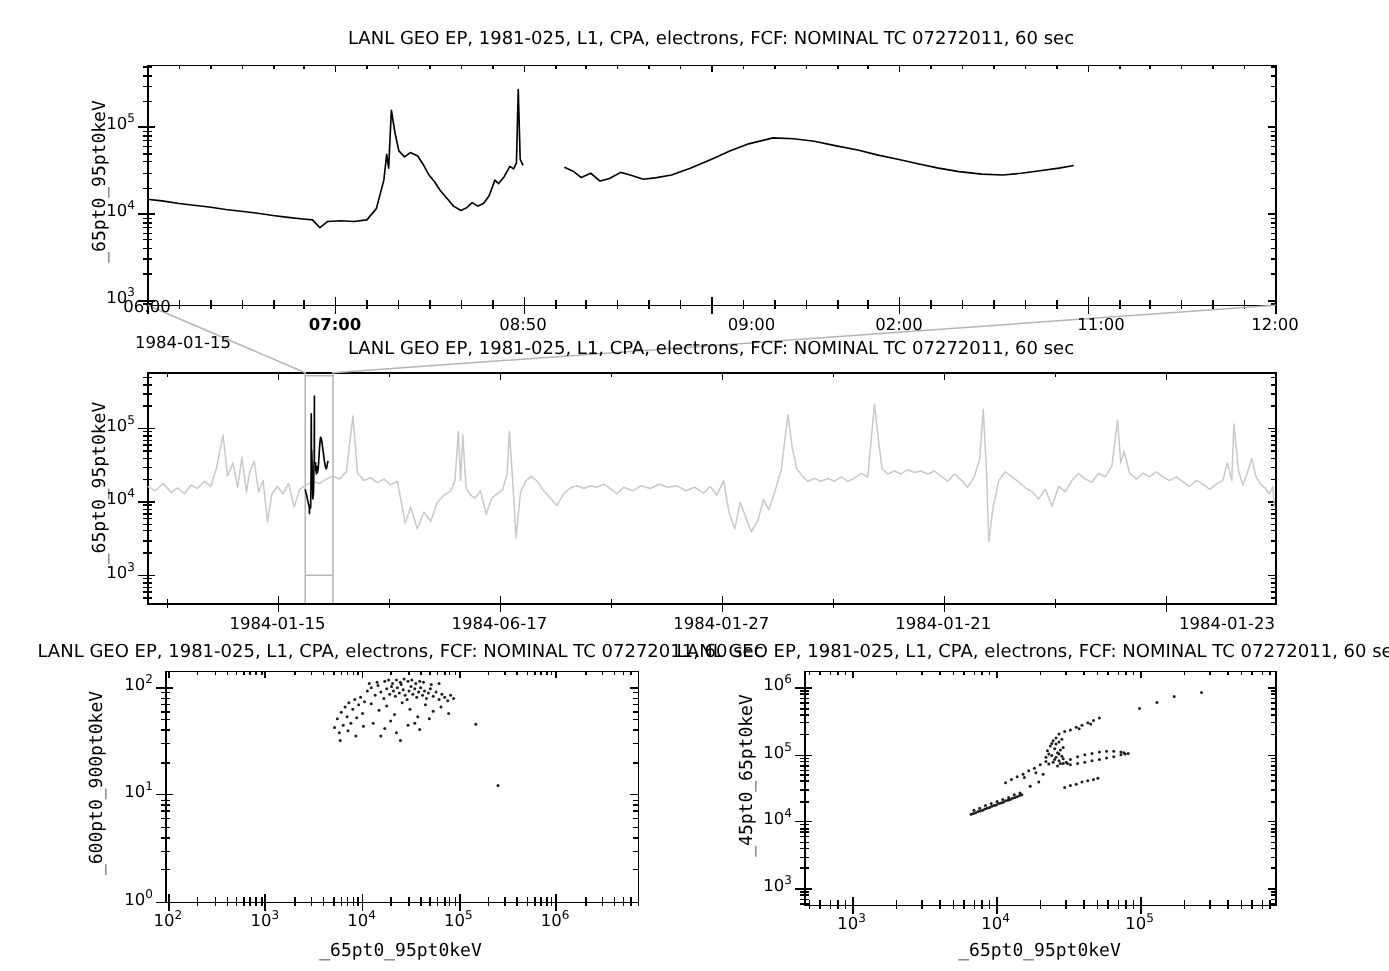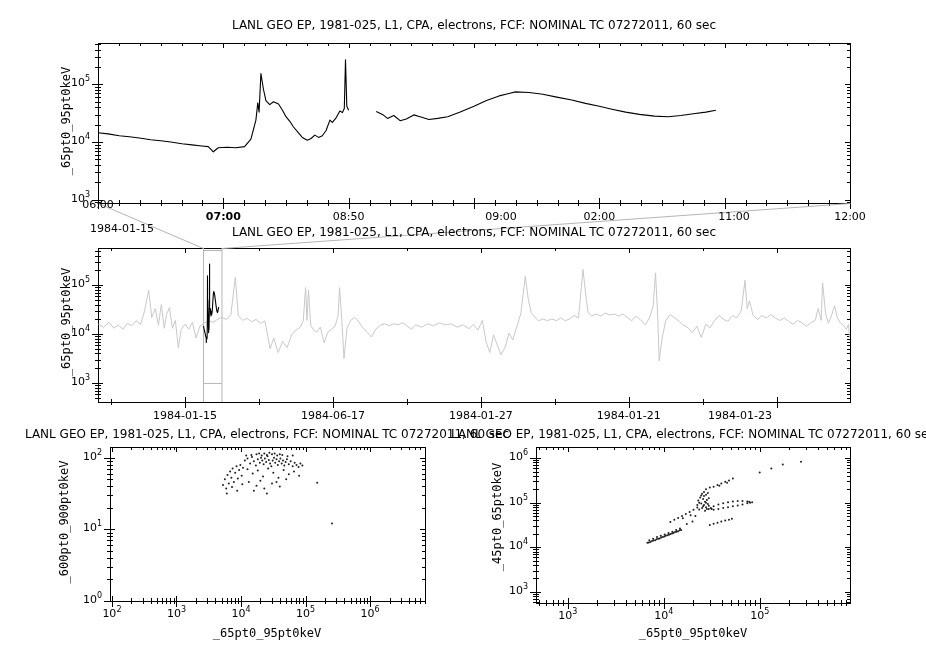--- a/index.html
+++ b/index.html
@@ -284,21 +284,21 @@
       <div class="tick xtick" style="left: 599.333px; top: 210px;">02:00</div>
       <div class="tick xtick" style="left: 734px; top: 210px;">11:00</div>
       <div class="tick xtick" style="left: 850px; top: 210px;">12:00</div>
       <div class="tick ytick" style="left: 90px; top: 191.547px;">10<sup>3</sup></div>
       <div class="tick ytick" style="left: 90px; top: 133.993px;">10<sup>4</sup></div>
       <div class="tick ytick" style="left: 90px; top: 76.4388px;">10<sup>5</sup></div>
       <div class="tick xtick" style="left: 184.991px; top: 409px;">1984-01-15</div>
       <div class="tick xtick" style="left: 332.935px; top: 409px;">1984-06-17</div>
       <div class="tick xtick" style="left: 480.879px; top: 409px;">1984-01-27</div>
       <div class="tick xtick" style="left: 628.824px; top: 409px;">1984-01-21</div>
-      <div class="tick xtick" style="left: 740px; top: 409px;">1984-01-23</div>
+      <div class="tick xtick" style="left: 818px; top: 409px;">1984-01-23</div>
       <div class="tick ytick" style="left: 90px; top: 374.933px;">10<sup>3</sup></div>
       <div class="tick ytick" style="left: 90px; top: 326.044px;">10<sup>4</sup></div>
       <div class="tick ytick" style="left: 90px; top: 277.156px;">10<sup>5</sup></div>
       <div class="tick xtick" style="left: 111.936px; top: 607px;">10<sup>2</sup></div>
       <div class="tick xtick" style="left: 176.486px; top: 607px;">10<sup>3</sup></div>
       <div class="tick xtick" style="left: 241.035px; top: 607px;">10<sup>4</sup></div>
       <div class="tick xtick" style="left: 305.584px; top: 607px;">10<sup>5</sup></div>
       <div class="tick xtick" style="left: 370.133px; top: 607px;">10<sup>6</sup></div>
       <div class="tick ytick" style="left: 102px; top: 593px;">10<sup>0</sup></div>
       <div class="tick ytick" style="left: 102px; top: 521.372px;">10<sup>1</sup></div>

